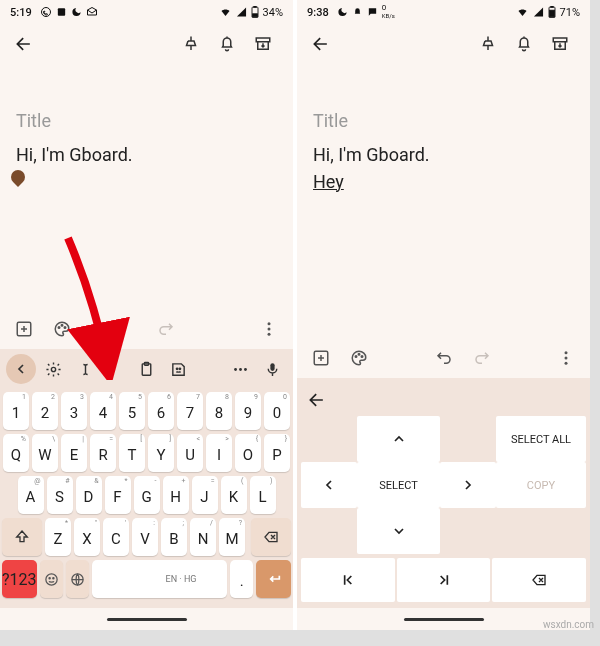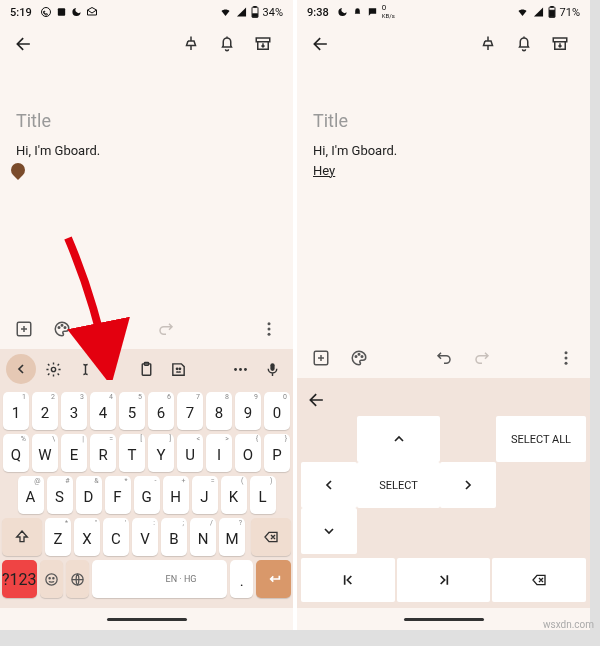--- a/index.html
+++ b/index.html
@@ -16,21 +16,21 @@
   .status .batt { font-size: 11px; }
 
   
   .appbar { height: 40px; display: flex; align-items: center; padding: 0 12px 0 6px; }
   .appbar .spacer { flex: 1; }
   .iconbtn { width: 36px; height: 36px; border: none; background: none; display: flex; align-items: center; justify-content: center; color: #333; }
 
   
   .note { padding: 6px 16px; flex: 1; }
   .title { color: #999; font-size: 18px; margin-bottom: 10px; margin-top: 40px; }
-  .body-line { font-size: 13px; color: #222; line-height: 1.5; }
+  .body-line { font-size: 18px; color: #222; line-height: 1.5; }
   .underline { text-decoration: underline; text-decoration-thickness: 1px; }
   .cursor-handle { width: 14px; height: 14px; background: #7a4b2b; border-radius: 50% 50% 50% 0; transform: rotate(-45deg); margin-top: 2px; margin-left: -5px; }
 
   
   .note-tools { height: 40px; display: flex; align-items: center; padding: 0 8px; gap: 6px; background: #fbf5f1; }
   .note-tools .spacer { flex: 1; }
   .note-tools .ic { width: 32px; height: 32px; display: flex; align-items: center; justify-content: center; color: #555; }
   .note-tools .ic.dis { color: #c8c0bb; }
 
   
@@ -552,20 +552,23 @@
             </svg>
           </div>
       <div class="cp-cell">
             <span>SELECT</span>
           </div>
       <div class="cp-cell">
             <svg width="16" height="16" viewBox="0 0 24 24" fill="none" stroke="#222" stroke-width="2.5">
               <path d="M9 6l6 6-6 6"></path>
             </svg>
           </div>
+      <div class="cp-cell dis">
+            <span>COPY</span>
+          </div>
 
       <div class="cp-cell blank"></div>
       <div class="cp-cell">
             <svg width="16" height="16" viewBox="0 0 24 24" fill="none" stroke="#222" stroke-width="2.5">
               <path d="M6 9l6 6 6-6"></path>
             </svg>
           </div>
       <div class="cp-cell blank"></div>
     </div>
     <div class="cp-bottom">

